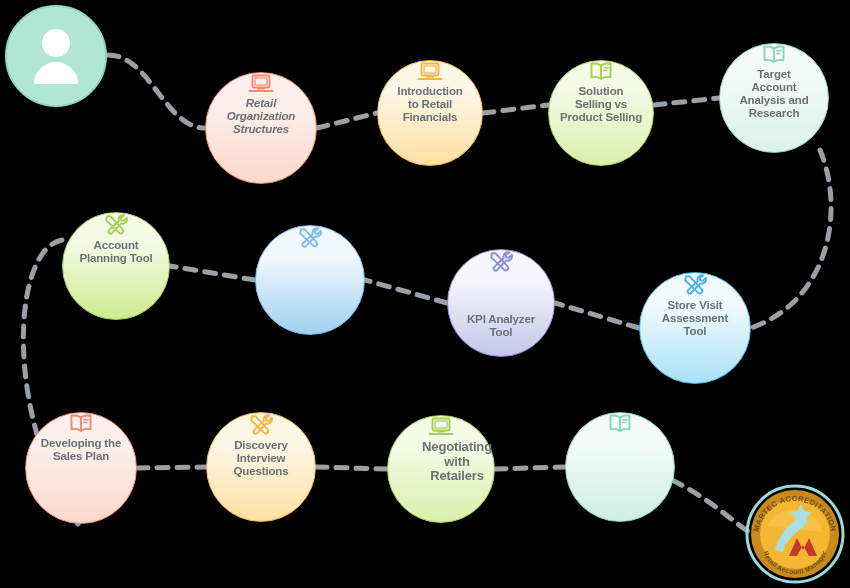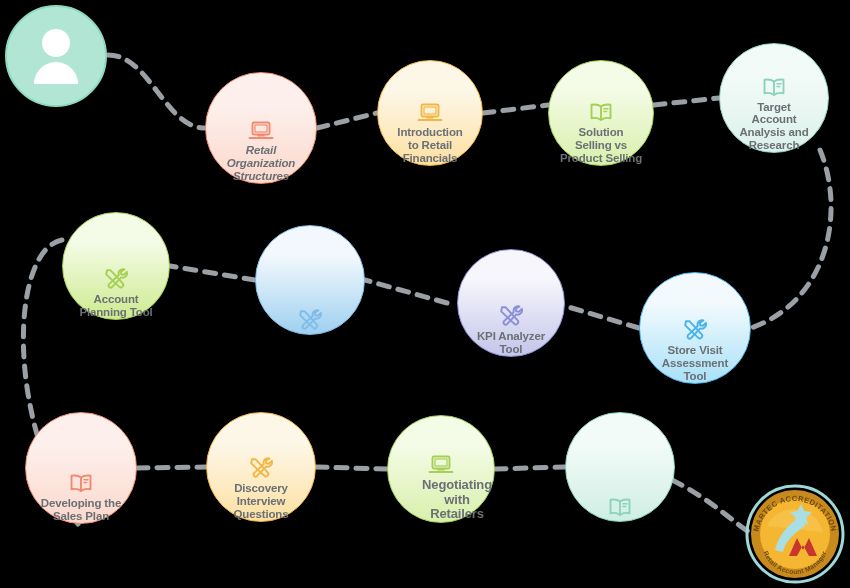--- a/index.html
+++ b/index.html
@@ -3,21 +3,21 @@
 <meta charset="utf-8">
 <style>
   html,body{margin:0;padding:0;background:#000;}
   body{width:850px;height:588px;overflow:hidden;
        font-family:"Liberation Sans","DejaVu Sans",sans-serif;}
   #stage{position:relative;width:850px;height:588px;background:#000;}
 
   svg.paths{position:absolute;left:0;top:0;width:850px;height:588px;pointer-events:none;}
 
   .node{position:absolute;border-radius:50%;display:flex;flex-direction:column;
-        align-items:center;justify-content:flex-end;box-sizing:border-box;
+        align-items:center;justify-content:flex-start;box-sizing:border-box;
         text-align:center;}
   .node .label{font-weight:bold;color:#6b7075;line-height:1.12;
                letter-spacing:-0.15px;padding:0 5px;}
   .node .ico{display:block;line-height:0;margin-bottom:2px;}
 
   
   .avatar{position:absolute;left:5px;top:5px;width:98px;height:98px;border-radius:50%;
           background:#b2e6d4;border:2px solid #8fd8c0;display:flex;align-items:center;
           justify-content:center;}
 
@@ -100,21 +100,21 @@
             <path d="M21.4 2.4 a4.4 4.4 0 0 0 -5.6 5.6 l-10 9.4 a2.2 2.2 0 0 0 3 3 l9.4 -10 a4.4 4.4 0 0 0 5.6 -5.6 l-3 3 -2.6 -0.5 -0.5 -2.6 z" stroke="#a6cf56" fill="none" stroke-width="1.9" stroke-linejoin="round" stroke-linecap="round"></path>
           </svg></span>
         <div class="label" style="font-size: 11.5px; color: rgb(107, 112, 117);">Account<br>Planning Tool</div>
       </div>
       <div class="node" style="left: 255px; top: 225px; width: 110px; height: 110px; background: linear-gradient(rgb(242, 248, 253) 0%, rgb(242, 248, 253) 28%, rgb(159, 208, 240) 100%); border: 1.6px solid rgb(127, 189, 232);">
         <span class="ico"><svg width="26" height="24" viewBox="0 0 26 24">
             <path d="M4 3.2 L7.4 3.2 L19.5 16.2 a2.4 2.4 0 0 1 -3.4 3.4 L3.2 7.4 z" stroke="#7fbde8" fill="none" stroke-width="1.9" stroke-linejoin="round" stroke-linecap="round"></path>
             <path d="M21.4 2.4 a4.4 4.4 0 0 0 -5.6 5.6 l-10 9.4 a2.2 2.2 0 0 0 3 3 l9.4 -10 a4.4 4.4 0 0 0 5.6 -5.6 l-3 3 -2.6 -0.5 -0.5 -2.6 z" stroke="#7fbde8" fill="none" stroke-width="1.9" stroke-linejoin="round" stroke-linecap="round"></path>
           </svg></span>
       </div>
-      <div class="node" style="left: 457px; top: 249px; width: 108px; height: 108px; background: linear-gradient(rgb(246, 246, 252) 0%, rgb(246, 246, 252) 28%, rgb(196, 197, 234) 100%); border: 1.6px solid rgb(139, 143, 214);">
+      <div class="node" style="left: 447px; top: 249px; width: 108px; height: 108px; background: linear-gradient(rgb(246, 246, 252) 0%, rgb(246, 246, 252) 28%, rgb(196, 197, 234) 100%); border: 1.6px solid rgb(139, 143, 214); gap: 37px;">
         <span class="ico"><svg width="26" height="24" viewBox="0 0 26 24">
             <path d="M4 3.2 L7.4 3.2 L19.5 16.2 a2.4 2.4 0 0 1 -3.4 3.4 L3.2 7.4 z" stroke="#8b8fd6" fill="none" stroke-width="1.9" stroke-linejoin="round" stroke-linecap="round"></path>
             <path d="M21.4 2.4 a4.4 4.4 0 0 0 -5.6 5.6 l-10 9.4 a2.2 2.2 0 0 0 3 3 l9.4 -10 a4.4 4.4 0 0 0 5.6 -5.6 l-3 3 -2.6 -0.5 -0.5 -2.6 z" stroke="#8b8fd6" fill="none" stroke-width="1.9" stroke-linejoin="round" stroke-linecap="round"></path>
           </svg></span>
         <div class="label" style="font-size: 11.5px; color: rgb(107, 112, 117);">KPI Analyzer<br>Tool</div>
       </div>
       <div class="node" style="left: 639px; top: 272px; width: 112px; height: 112px; background: linear-gradient(rgb(242, 250, 254) 0%, rgb(242, 250, 254) 28%, rgb(169, 225, 247) 100%); border: 1.6px solid rgb(73, 179, 232);">
         <span class="ico"><svg width="26" height="24" viewBox="0 0 26 24">
             <path d="M4 3.2 L7.4 3.2 L19.5 16.2 a2.4 2.4 0 0 1 -3.4 3.4 L3.2 7.4 z" stroke="#49b3e8" fill="none" stroke-width="1.9" stroke-linejoin="round" stroke-linecap="round"></path>
             <path d="M21.4 2.4 a4.4 4.4 0 0 0 -5.6 5.6 l-10 9.4 a2.2 2.2 0 0 0 3 3 l9.4 -10 a4.4 4.4 0 0 0 5.6 -5.6 l-3 3 -2.6 -0.5 -0.5 -2.6 z" stroke="#49b3e8" fill="none" stroke-width="1.9" stroke-linejoin="round" stroke-linecap="round"></path>

